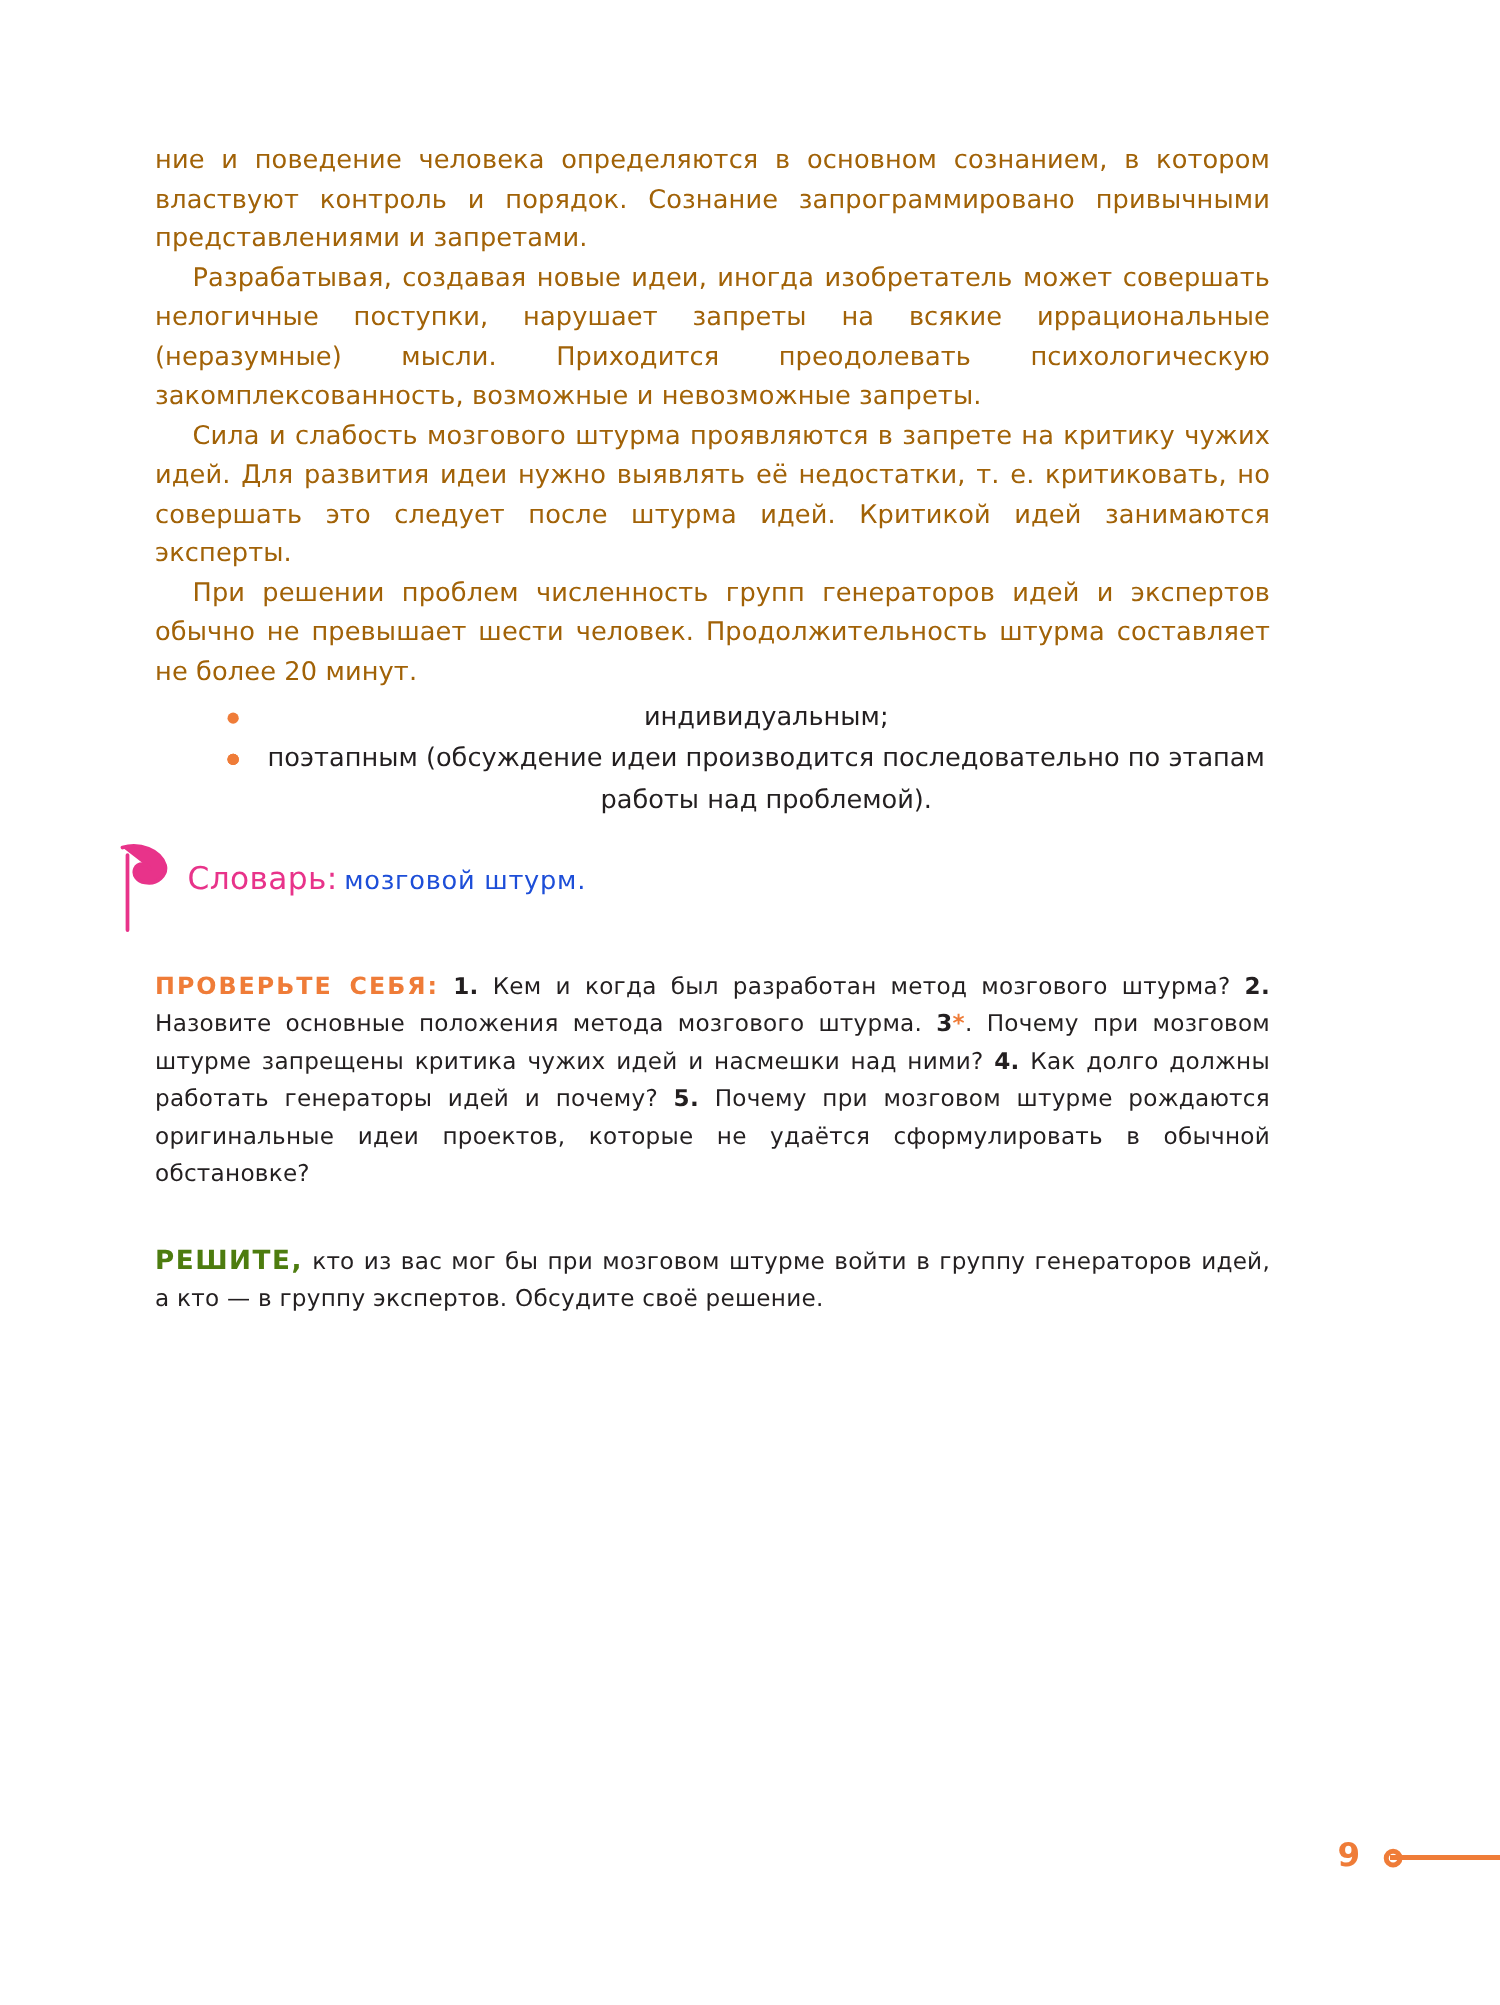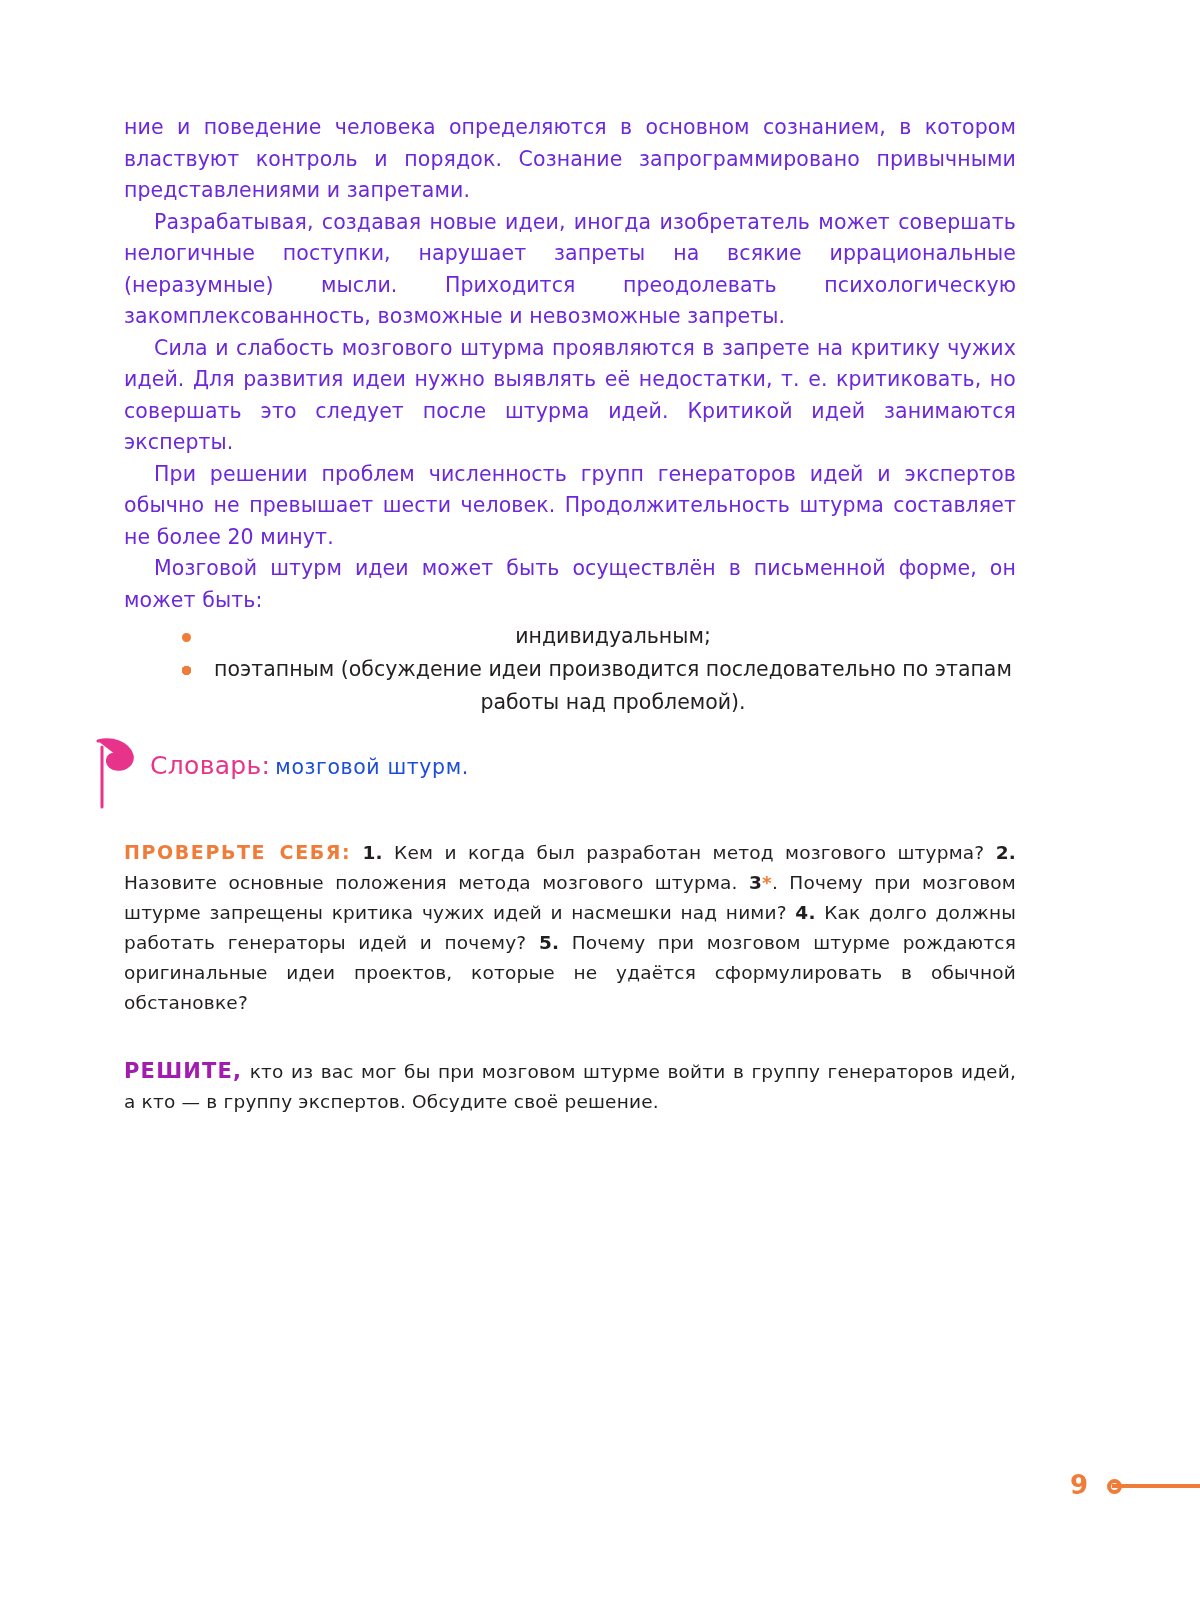--- a/index.html
+++ b/index.html
@@ -18,21 +18,21 @@
   .content {
     position: absolute;
     left: 124px;
     top: 112px;
     width: 892px;
   }
   p.body-par {
     margin: 0 0 0 0;
     font-size: 20.5px;
     line-height: 31.5px;
-    color: #6d28d9;
+    color: #a16207;
     text-align: justify;
     text-indent: 30px;
     letter-spacing: 0.1px;
   }
   p.body-par.no-indent {
     text-indent: 0;
   }
   .bullet-list {
     list-style: none;
     margin: 4px 0 2px 0;
@@ -107,21 +107,21 @@
   .solve-block {
     margin-top: 38px;
     font-size: 18.5px;
     line-height: 30px;
     color: #231f20;
     text-align: justify;
     letter-spacing: 0.2px;
   }
   .solve-label {
     font-weight: bold;
-    color: #a21caf;
+    color: #4d7c0f;
     letter-spacing: 1.2px;
     font-size: 21px;
   }
   
   .footer {
     position: absolute;
     right: 0;
     bottom: 104px;
     width: 1200px;
     height: 40px;
@@ -159,21 +159,20 @@
 <body>
 
 <div class="page">
 
   <div class="content">
 
     <p class="body-par no-indent">ние и поведение человека определяются в основном сознанием, в котором властвуют контроль и порядок. Сознание запрограммировано привычными представлениями и запретами.</p>
     <p class="body-par">Разрабатывая, создавая новые идеи, иногда изобретатель может совершать нелогичные поступки, нарушает запреты на всякие иррациональные (неразумные) мысли. Приходится преодолевать психологическую закомплексованность, возможные и невозможные запреты.</p>
     <p class="body-par">Сила и слабость мозгового штурма проявляются в запрете на критику чужих идей. Для развития идеи нужно выявлять её недостатки, т. е. критиковать, но совершать это следует после штурма идей. Критикой идей занимаются эксперты.</p>
     <p class="body-par">При решении проблем численность групп генераторов идей и экспертов обычно не превышает шести человек. Продолжительность штурма составляет не более 20 минут.</p>
-    <p class="body-par">Мозговой штурм идеи может быть осуществлён в письменной форме, он может быть:</p>
 
     <ul class="bullet-list">
       <li>
         <span class="dot"></span>
         <span>индивидуальным;</span>
       </li>
       <li>
         <span class="dot"></span>
       </li>
       <li>

